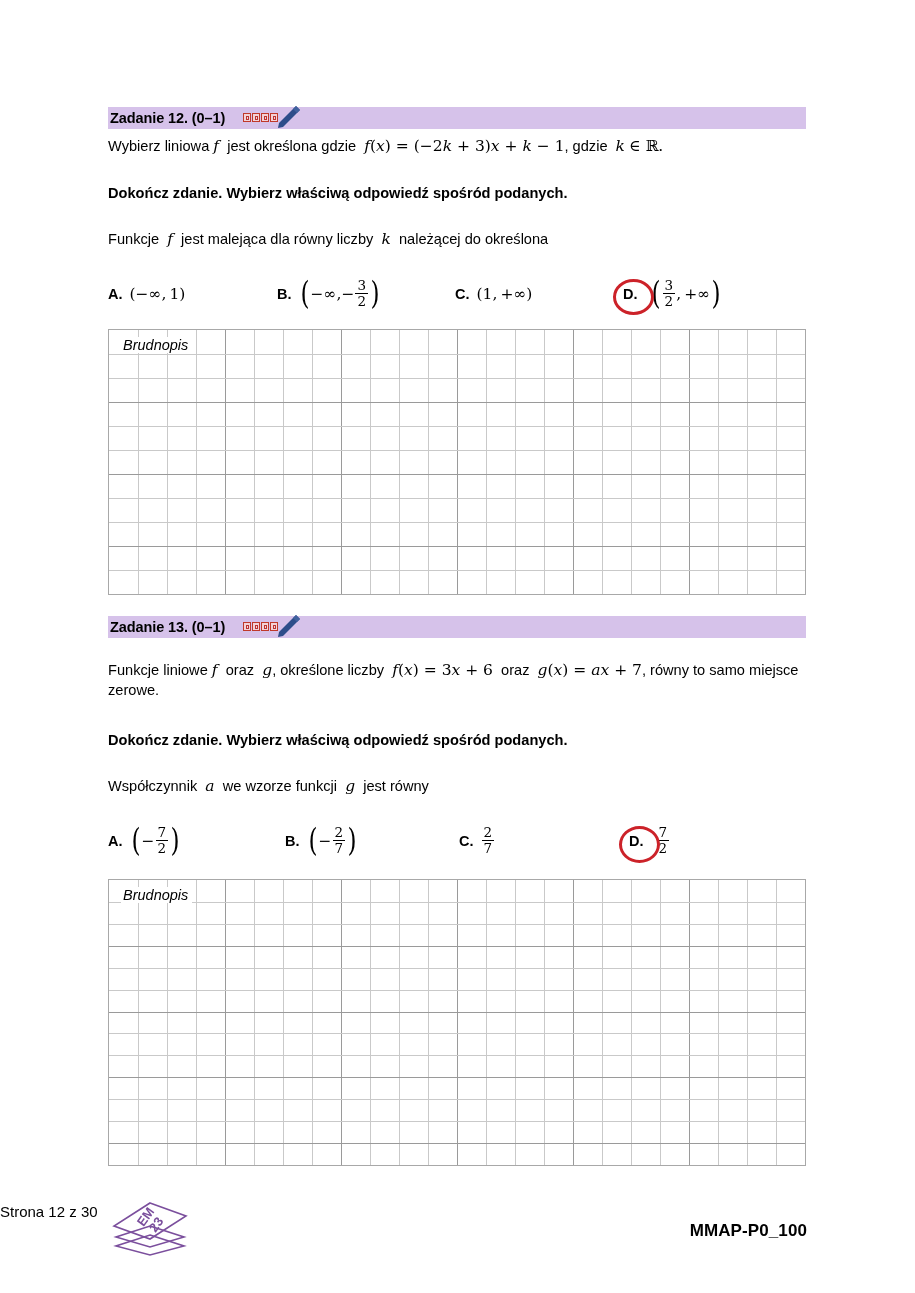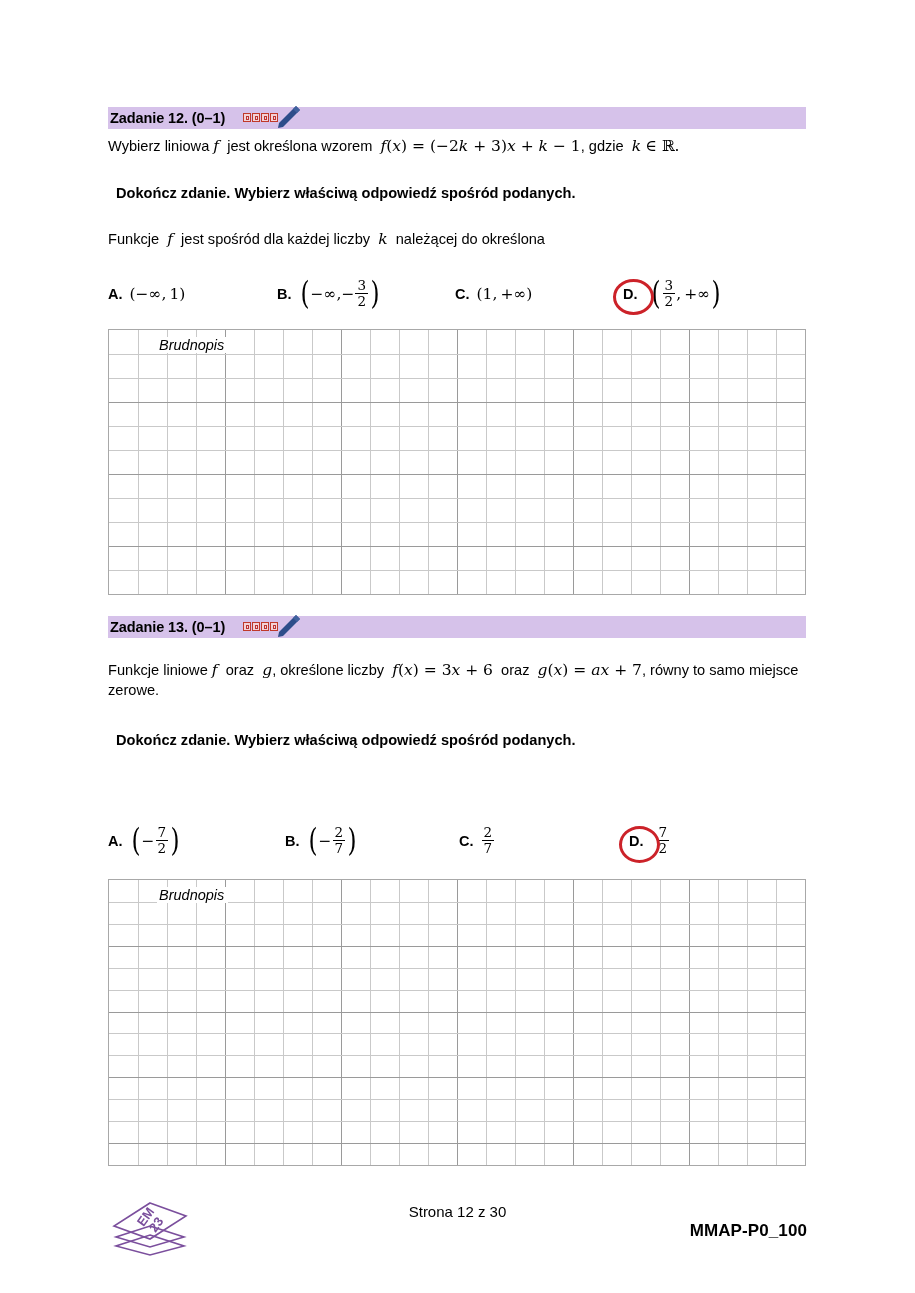--- a/index.html
+++ b/index.html
@@ -78,21 +78,21 @@
   }
 
   
   .para {
     position: absolute;
     left: 108px;
     font-size: 14.6px;
     line-height: 20px;
     white-space: nowrap;
   }
-  .para.bold { font-weight: bold; margin-left: 8px; }
+  .para.bold { font-weight: bold; }
   .para.wrap { white-space: normal; width: 700px; }
 
   .mi {
     font-family: "DejaVu Serif", "Liberation Serif", serif;
     font-style: italic;
     font-size: 15.5px;
   }
   .mn {
     font-family: "DejaVu Serif", "Liberation Serif", serif;
     font-style: normal;
@@ -192,21 +192,20 @@
     position: absolute;
     left: 12px;
     top: 7px;
     font-size: 14.5px;
     font-style: italic;
     font-family: "Liberation Sans", sans-serif;
     background: #ffffff;
     padding: 0 4px 0 2px;
     z-index: 3;
     white-space: nowrap;
-    margin-left: 36px;
   }
 
   
   .footer {
     position: absolute;
     left: 0;
     top: 1195px;
     width: 915px;
     height: 70px;
   }
@@ -215,21 +214,20 @@
     left: 110px;
     top: 4px;
     width: 80px;
     height: 58px;
   }
   .footer-page {
     position: absolute;
     left: 0;
     top: 8px;
     width: 915px;
-    text-align: center;
     font-size: 15px;
     font-family: "Liberation Sans", sans-serif;
   }
   .footer-code {
     position: absolute;
     right: 108px;
     top: 26px;
     font-size: 17px;
     font-weight: bold;
     letter-spacing: 0.1px;
@@ -252,32 +250,32 @@
       <svg class="pen" width="26" height="24" viewBox="0 0 26 24">
         <polygon points="21,1 25,5 8,22 3,23 4,18" fill="#2d4d8a"></polygon>
         <polygon points="21,1 25,5 22,8 18,4" fill="#40619e"></polygon>
       </svg>
     </span>
   </div>
 
   <div class="para" style="top:136px;">
     <span>Wybierz liniowa</span>
     <span class="mi">f</span>
-    &nbsp;<span>jest określona wzorem</span>
+    &nbsp;<span>jest określona gdzie</span>
     &nbsp;<span class="mn"><span class="mi">f</span>(<span class="mi">x</span>) = (−2<span class="mi">k</span> + 3)<span class="mi">x</span> + <span class="mi">k</span> − 1</span><span>, gdzie</span>
     &nbsp;<span class="mi">k</span>
     <span class="bb">∈ ℝ.</span>
   </div>
 
   <div class="para bold" style="top:183px;">Dokończ zdanie. Wybierz właściwą odpowiedź spośród podanych.</div>
 
   <div class="para" style="top:229px;">
     <span>Funkcje</span>
     &nbsp;<span class="mi">f</span>
-    &nbsp;<span>jest spośród dla każdej liczby</span>
+    &nbsp;<span>jest malejąca dla równy liczby</span>
     &nbsp;<span class="mi">k</span>
     &nbsp;<span>należącej do określona</span>
   </div>
 
   <div class="answers" style="top:271px;">
 
     <div class="answer" style="left:0px;">
       <span class="ans-letter">A.</span>
       <span class="ans-math">(−∞, 1)</span>
     </div>
@@ -374,20 +372,27 @@
     &nbsp;<span>oraz</span>
     &nbsp;<span class="mi">g</span><span>, określone liczby</span>
     &nbsp;<span class="mn"><span class="mi">f</span>(<span class="mi">x</span>) = 3<span class="mi">x</span> + 6</span>
     &nbsp;<span>oraz</span>
     &nbsp;<span class="mn"><span class="mi">g</span>(<span class="mi">x</span>) = <span class="mi">a</span><span class="mi">x</span> + 7</span><span>, równy</span>
     <span>to samo miejsce zerowe.</span>
   </div>
 
   <div class="para bold" style="top:730px;">Dokończ zdanie. Wybierz właściwą odpowiedź spośród podanych.</div>
 
+  <div class="para" style="top:776px;">
+    <span>Współczynnik</span>
+    &nbsp;<span class="mi">a</span>
+    &nbsp;<span>we wzorze funkcji</span>
+    &nbsp;<span class="mi">g</span>
+    &nbsp;<span>jest równy</span>
+  </div>
 
   <div class="answers" style="top:818px;">
 
     <div class="answer" style="left:0px;">
       <span class="ans-letter">A.</span>
       <span class="ans-math">
         <span class="paren big">(</span>
           <span>−</span>
           <span class="frac">
             <span class="num">7</span>

